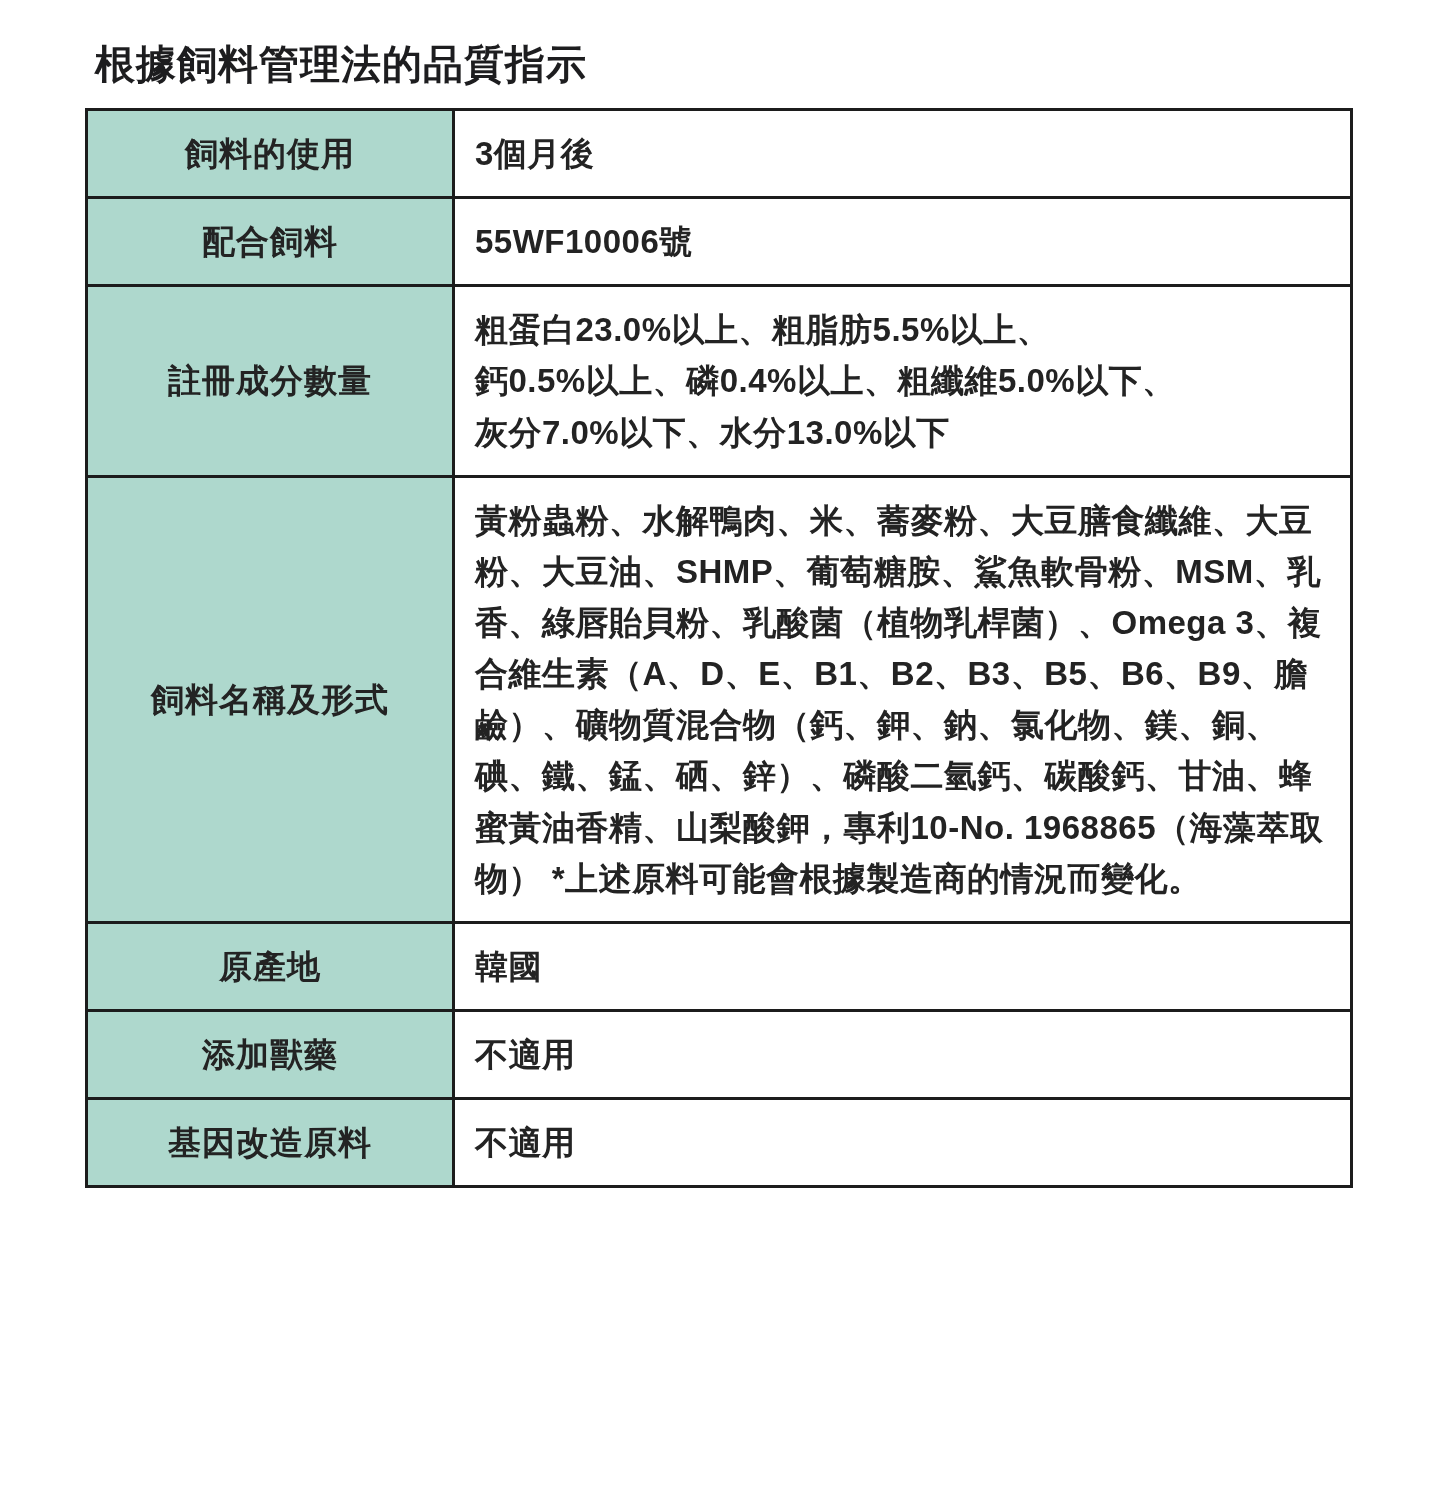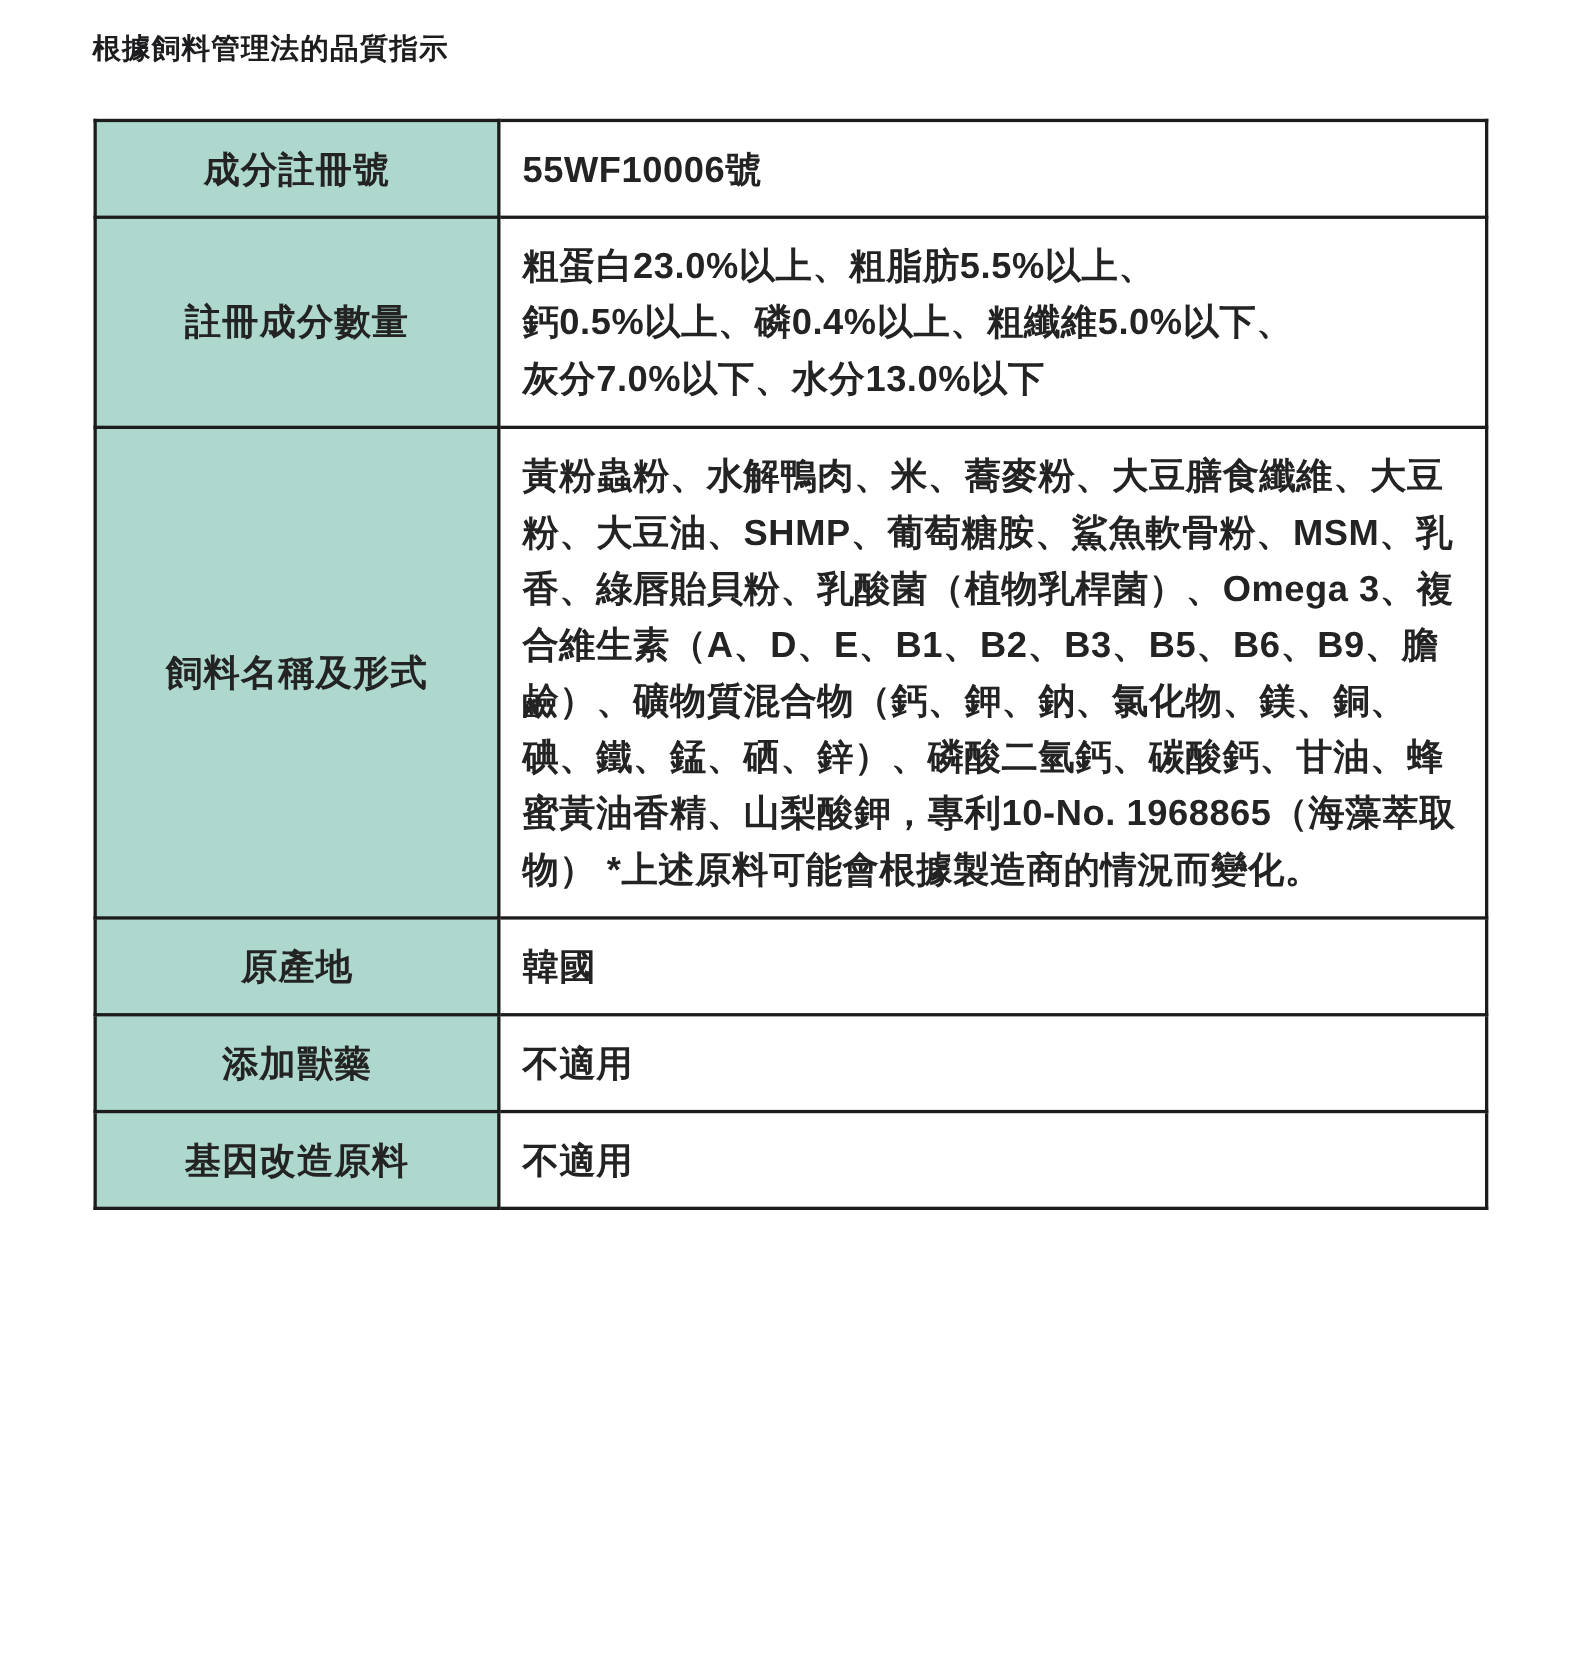--- a/index.html
+++ b/index.html
@@ -16,23 +16,23 @@
   }
   body {
     width: 1445px;
     min-height: 1503px;
     position: relative;
     font-family: "Liberation Sans", "DejaVu Sans", sans-serif;
     color: var(--text);
   }
   .page-title {
     position: absolute;
-    left: 84px;
+    left: 95px;
     top: 10px;
-    font-size: 26px;
+    font-size: 40px;
     font-weight: 700;
     color: #1d1d1f;
     letter-spacing: 1px;
     text-align: center;
   }
   table.spec-table {
     position: absolute;
     left: 85px;
     top: 108px;
     width: 1265px;
@@ -66,25 +66,29 @@
 <body>
 
 <h1 class="page-title">根據飼料管理法的品質指示</h1>
 
 <table class="spec-table">
   <colgroup>
     <col style="width: 367px;">
     <col style="width: 898px;">
   </colgroup>
   <tbody>
+  <tr>
+    <td class="label-cell">飼料的使用</td>
+    <td class="value-cell">3個月後</td>
+  </tr>
 
 
 
   <tr>
-    <td class="label-cell">成分註冊號</td>
+    <td class="label-cell">配合飼料</td>
     <td class="value-cell">55WF10006號</td>
   </tr>
 
   <tr>
     <td class="label-cell">註冊成分數量</td>
     <td class="value-cell">粗蛋白23.0%以上、粗脂肪5.5%以上、
 鈣0.5%以上、磷0.4%以上、粗纖維5.0%以下、
 灰分7.0%以下、水分13.0%以下</td>
   </tr>
 

